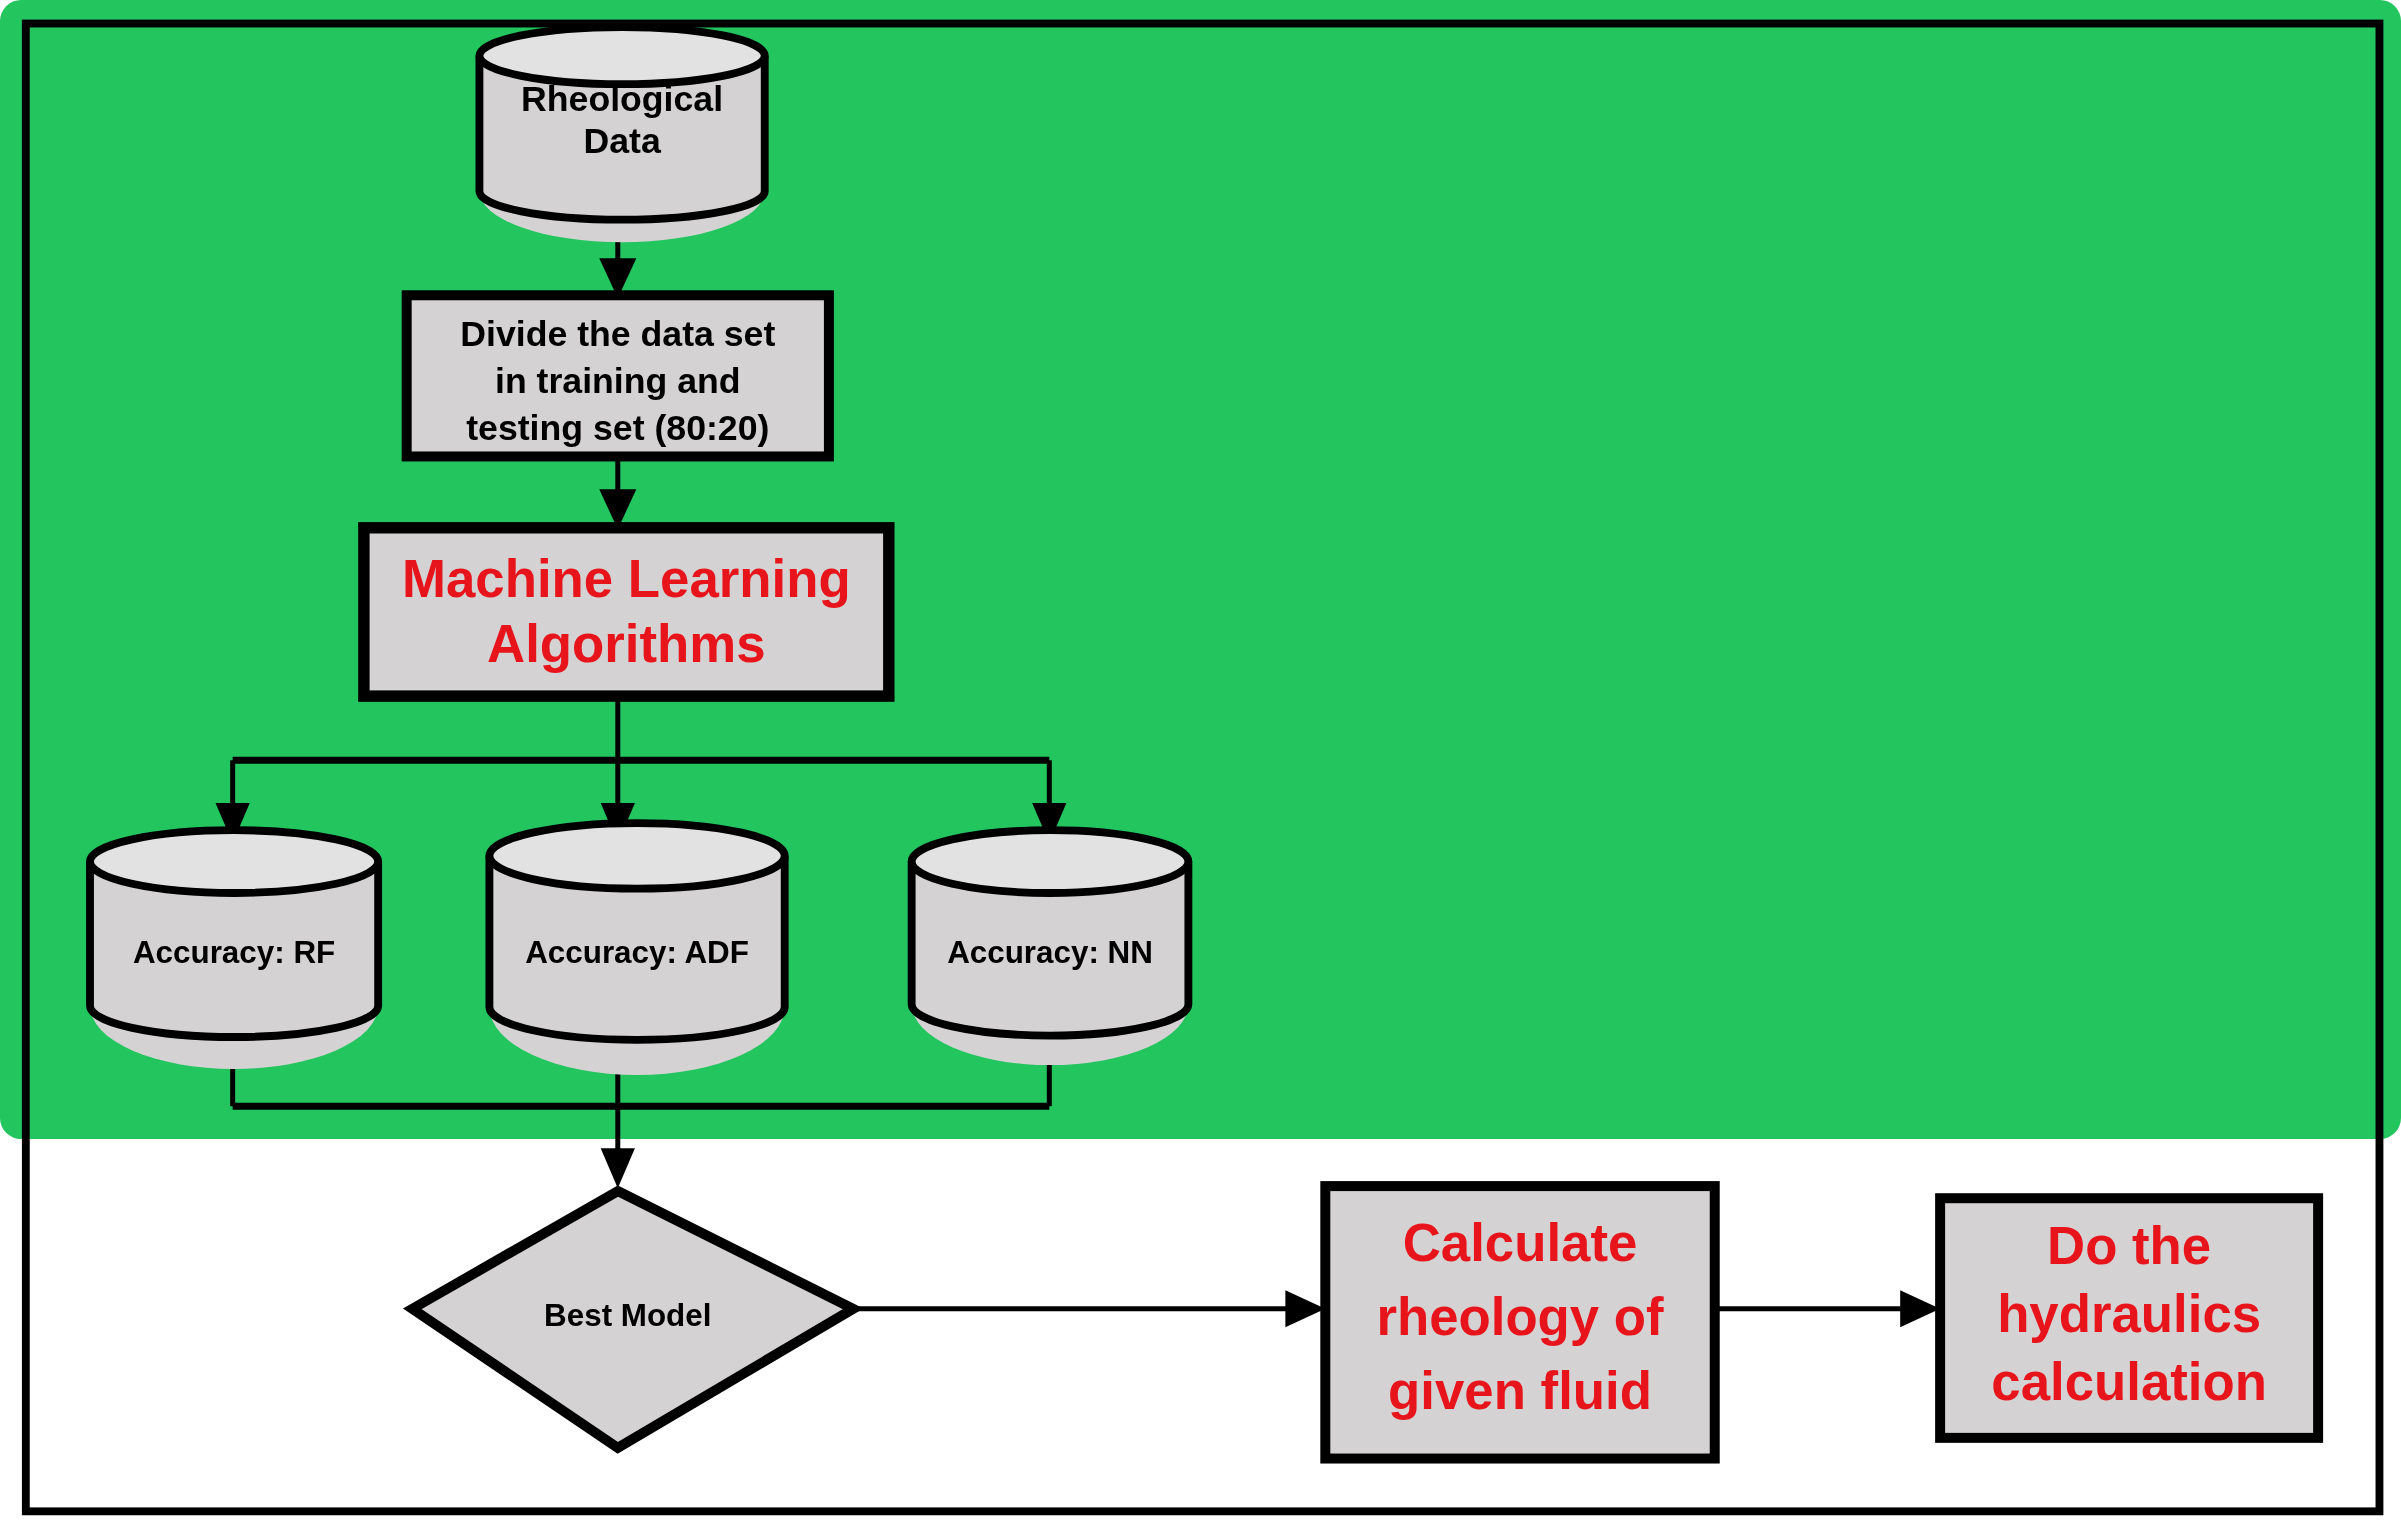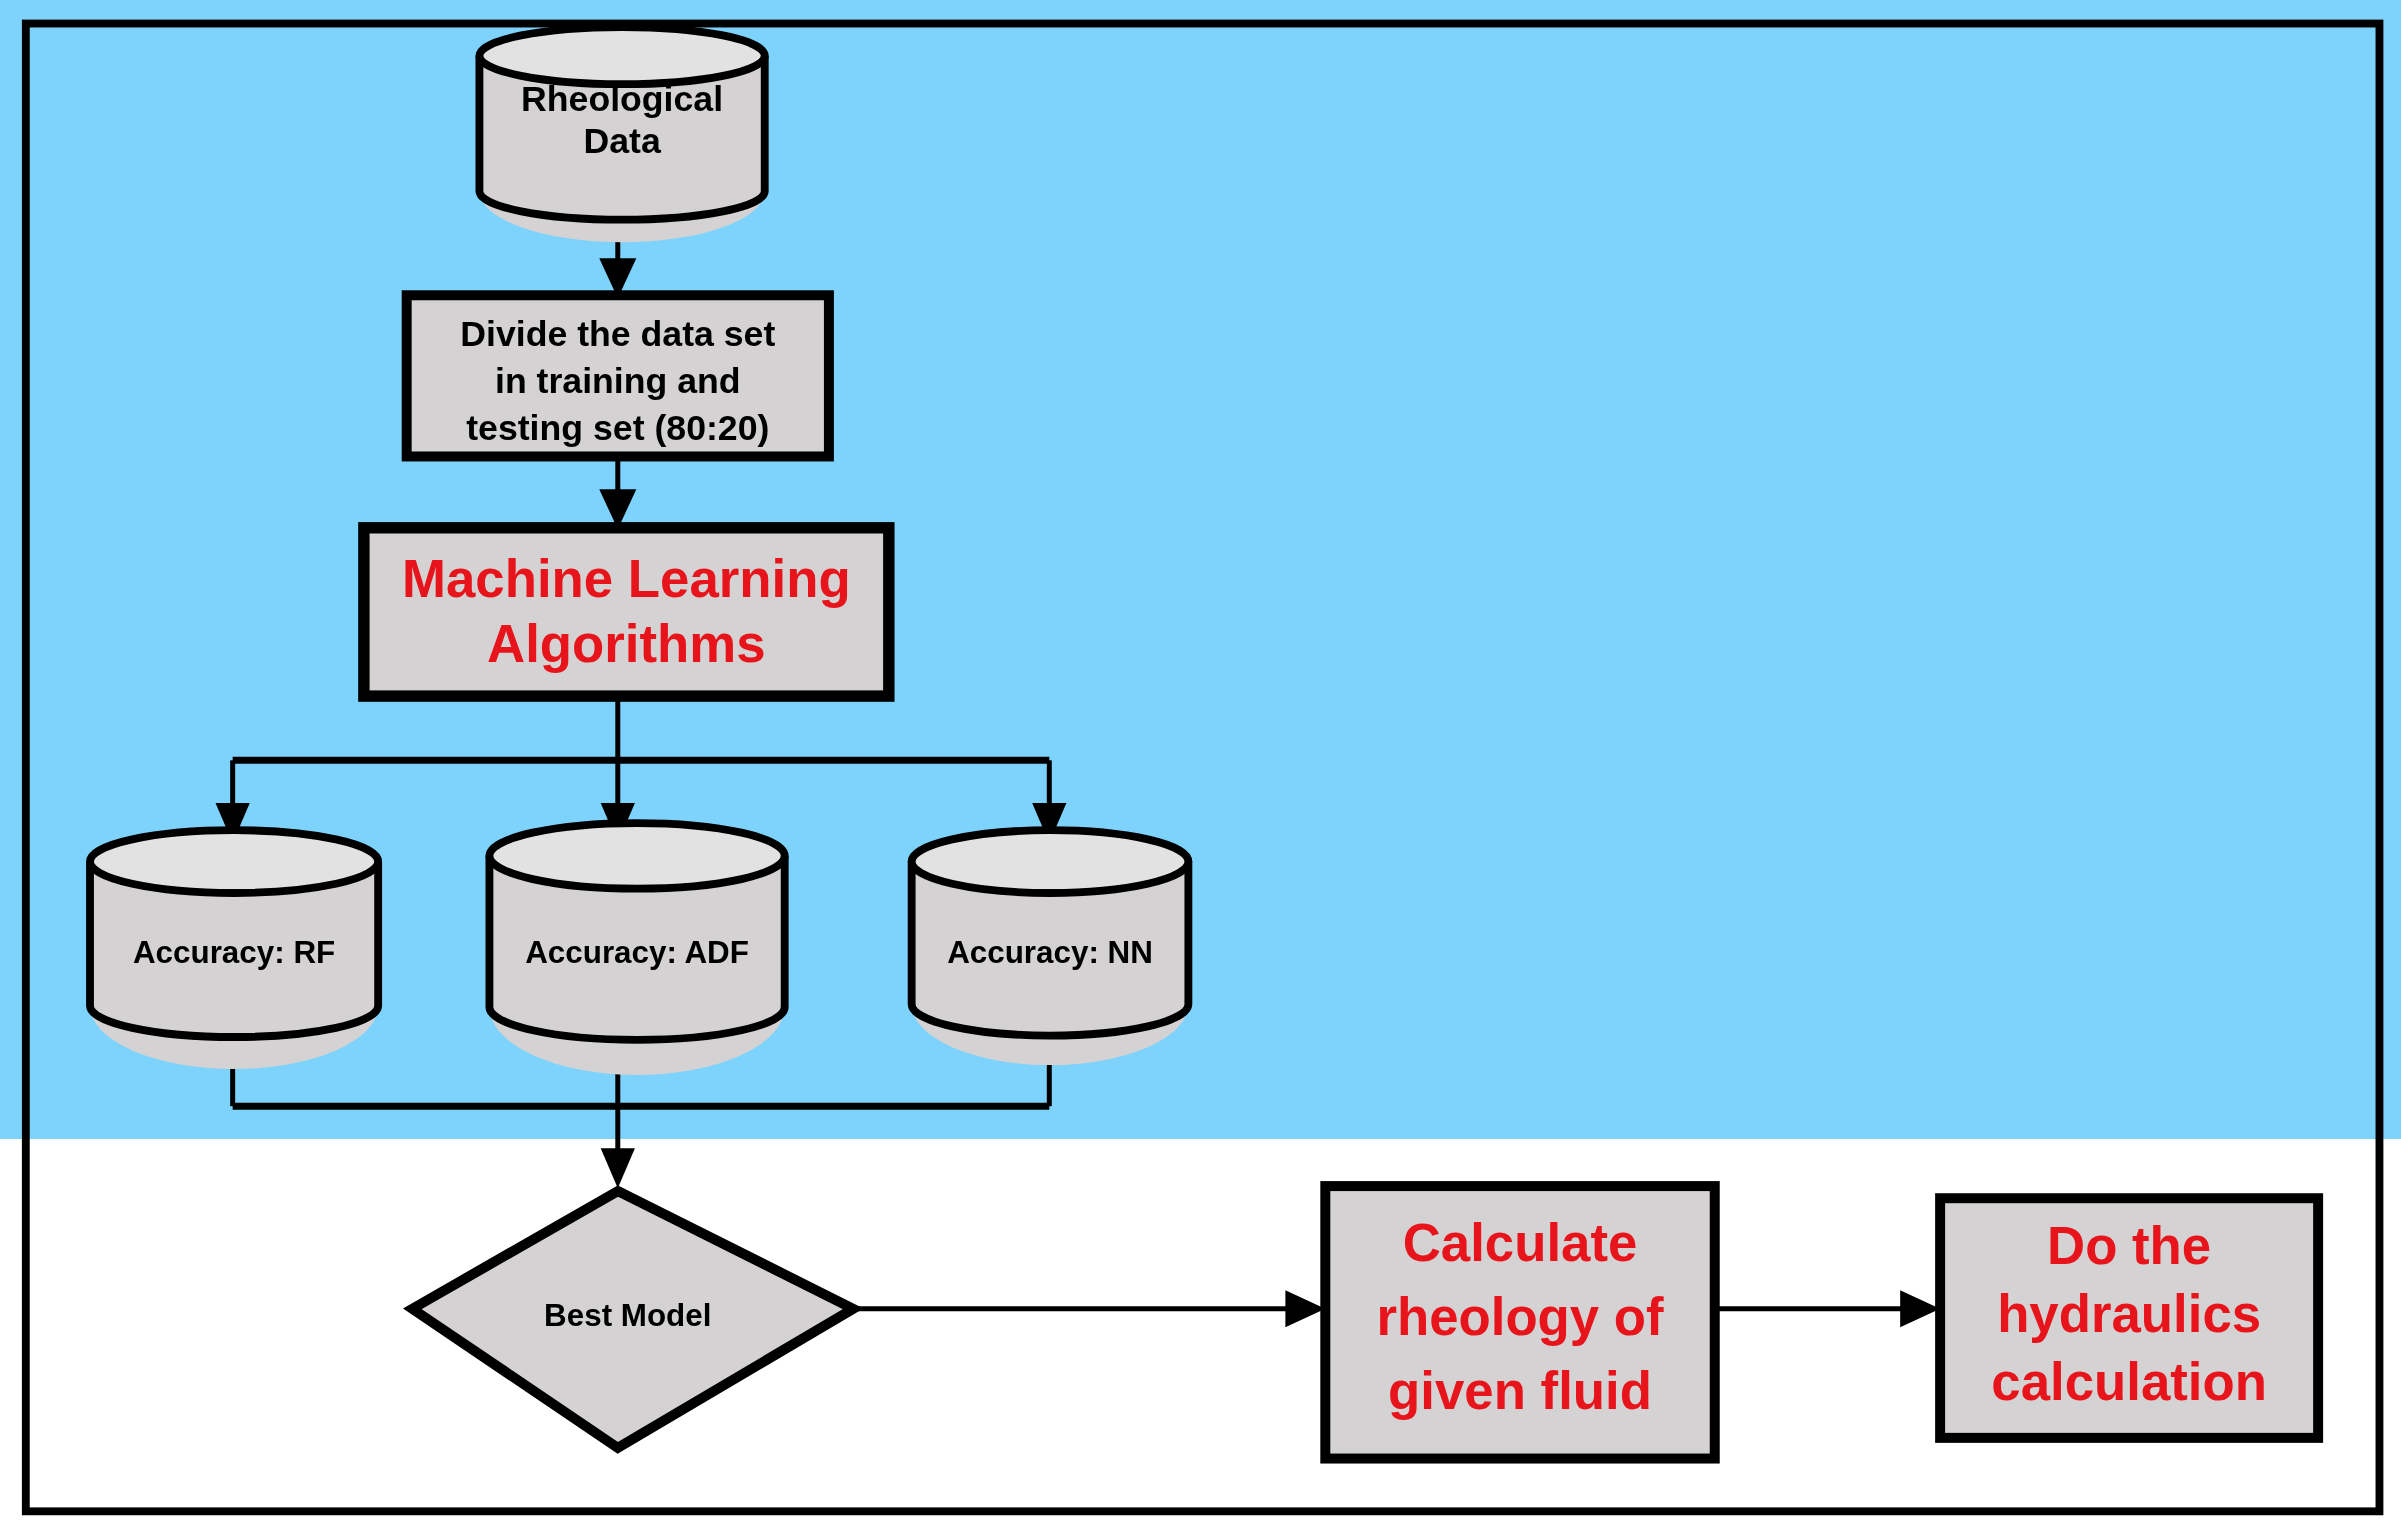--- a/index.html
+++ b/index.html
@@ -10,21 +10,22 @@
   body {
     width: 2401px;
     height: 1537px;
     font-family: "Liberation Sans", sans-serif;
     overflow: hidden;
   }
   #flow-root {
     position: relative;
     width: 2401px;
     height: 1139px;
-    background: #7dd3fc;
+    background: #22c55e;
+    border-radius: 21px;
   }
   svg#flow-svg {
     position: absolute;
     top: 0;
     left: 0;
     width: 2401px;
     height: 1537px;
     display: block;
   }
   .node-fill { fill: #d4d2d2; }

